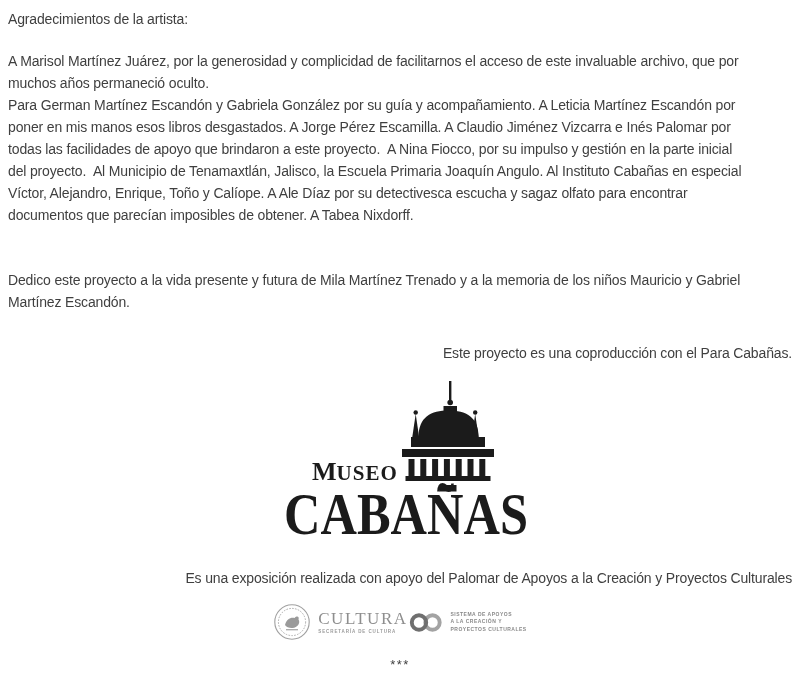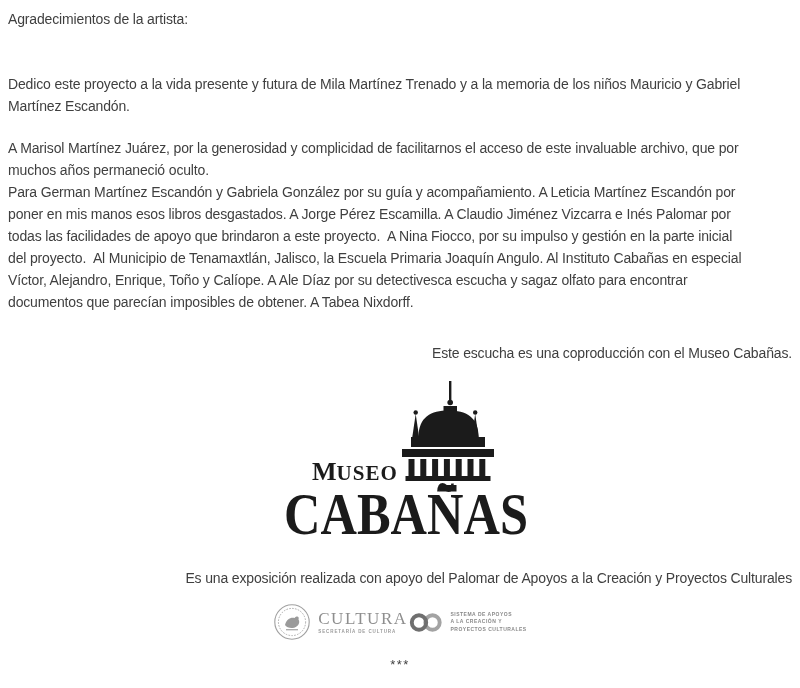--- a/index.html
+++ b/index.html
@@ -46,33 +46,33 @@
   .museo-word  { font-family:"Liberation Serif", serif; fill:#1b1b1b; font-weight:bold; }
   .cabanas-word{ font-family:"Liberation Serif", serif; fill:#1b1b1b; font-weight:bold; }
 </style>
 </head>
 <body>
 
 <div class="page">
 
   <div class="txt heading">Agradecimientos de la artista:</div>
 
-  <div class="txt para2">Dedico este proyecto a la vida presente y futura de Mila Martínez Trenado y a la memoria de los niños Mauricio y Gabriel
-Martínez Escandón.</div>
-
   <div class="txt para1">A Marisol Martínez Juárez, por la generosidad y complicidad de facilitarnos el acceso de este invaluable archivo, que por
 muchos años permaneció oculto.
 Para German Martínez Escandón y Gabriela González por su guía y acompañamiento. A Leticia Martínez Escandón por
 poner en mis manos esos libros desgastados. A Jorge Pérez Escamilla. A Claudio Jiménez Vizcarra e Inés Palomar por
 todas las facilidades de apoyo que brindaron a este proyecto.  A Nina Fiocco, por su impulso y gestión en la parte inicial
 del proyecto.  Al Municipio de Tenamaxtlán, Jalisco, la Escuela Primaria Joaquín Angulo. Al Instituto Cabañas en especial
 Víctor, Alejandro, Enrique, Toño y Calíope. A Ale Díaz por su detectivesca escucha y sagaz olfato para encontrar
 documentos que parecían imposibles de obtener. A Tabea Nixdorff.</div>
 
-  <div class="txt copro">Este escucha es una coproducción con el Museo Cabañas.</div>
+  <div class="txt para2">Dedico este proyecto a la vida presente y futura de Mila Martínez Trenado y a la memoria de los niños Mauricio y Gabriel
+Martínez Escandón.</div>
+
+  <div class="txt copro">Este proyecto es una coproducción con el Para Cabañas.</div>
 
   <div class="museo-logo">
     <svg width="248" height="160" viewBox="0 0 248 160">
       <g fill="#1b1b1b">
 
         <rect x="167" y="1" width="2.4" height="19"></rect>
         <circle cx="168.2" cy="22.5" r="2.8"></circle>
         <rect x="161.5" y="26" width="13.5" height="6.5"></rect>
 
         <path d="M136.5,57 C136.5,37 149,30.5 166.5,30.5 C184,30.5 196.5,37 196.5,57 Z"></path>

